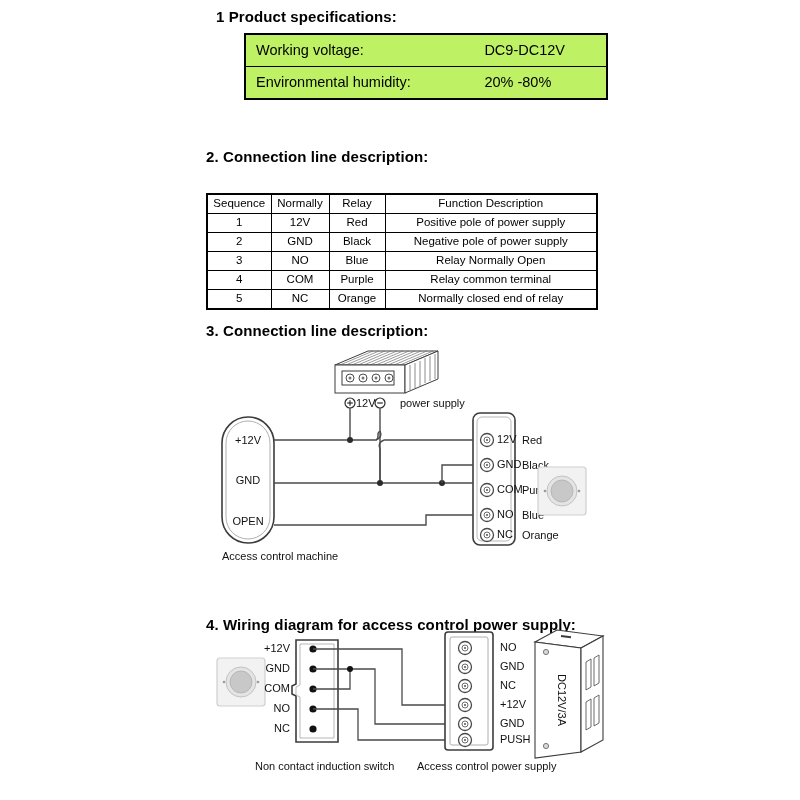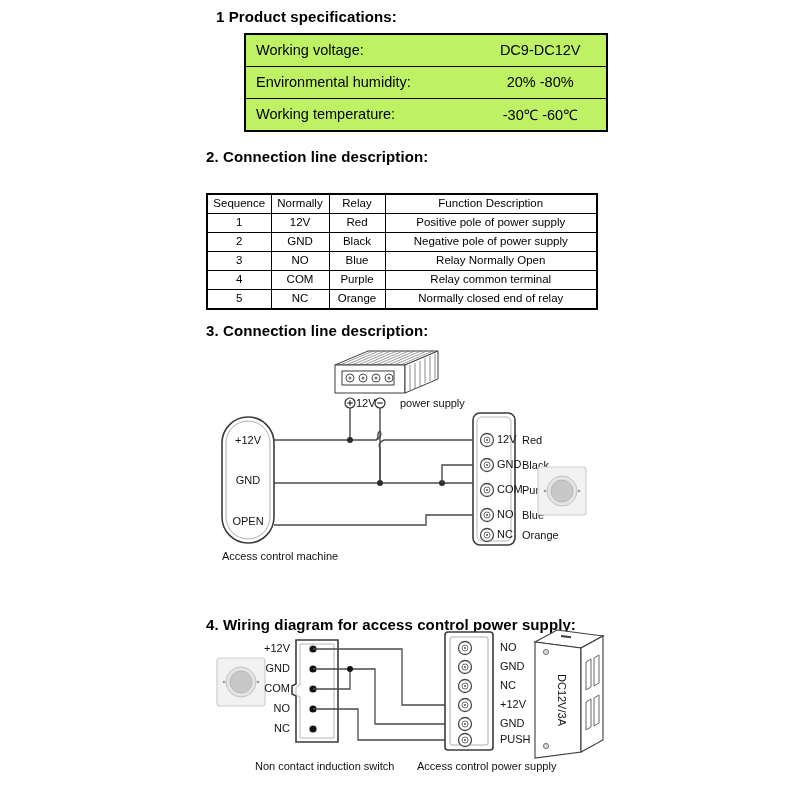--- a/index.html
+++ b/index.html
@@ -42,21 +42,21 @@
     margin-left: 32px;
   }
   #spec-table td {
     border-bottom: 1.6px solid #000;
     font-size: 14.5px;
     padding: 5px 10px 6px 10px;
     height: 20px;
   }
   #spec-table tr:last-child td { border-bottom: none; }
   #spec-table td.k { text-align: left; }
-  #spec-table td.v { text-align: center; }
+  #spec-table td.v { text-align: left; }
 
   
   #conn-table {
     position: absolute;
     left: 206px;
     top: 193px;
     width: 390px;
     border-collapse: collapse;
     border: 2px solid #000;
     background: #fff;
@@ -98,24 +98,20 @@
 
 <table id="spec-table">
   <tbody>
     <tr>
       <td class="k">Working voltage:</td>
       <td class="v">DC9-DC12V</td>
     </tr>
     <tr>
       <td class="k">Environmental humidity:</td>
       <td class="v">20% -80%</td>
-    </tr>
-    <tr>
-      <td class="k">Working temperature:</td>
-      <td class="v">-30℃ -60℃</td>
     </tr>
   </tbody>
 </table>
 
 <div class="heading" id="heading-2">2. Connection line description:</div>
 
 <table id="conn-table">
   <colgroup>
       <col class="c0">
       <col class="c1">

